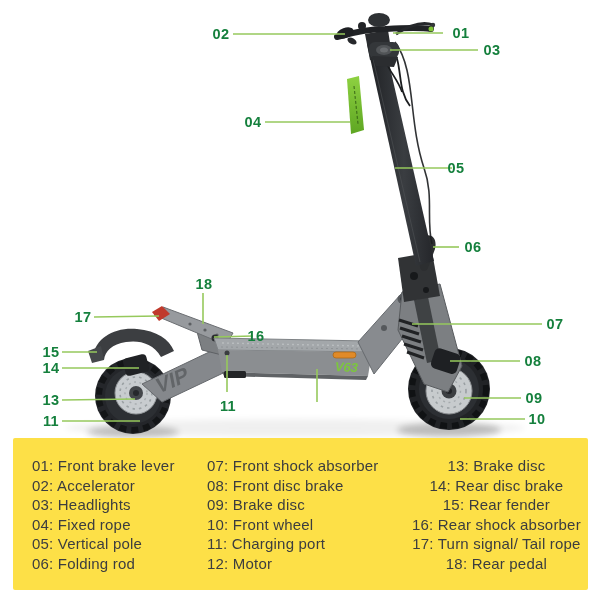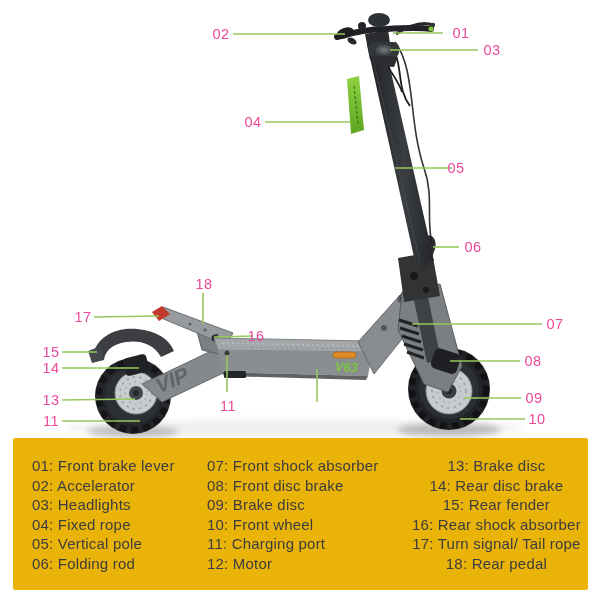--- a/index.html
+++ b/index.html
@@ -3,26 +3,26 @@
 <meta charset="utf-8">
 <style>
   html,body{margin:0;padding:0;background:#ffffff;}
   .stage{
     position:relative;width:600px;height:600px;background:#ffffff;overflow:hidden;
     font-family:"Liberation Sans", sans-serif;
   }
   .stage svg{position:absolute;left:0;top:0;}
   .co{
     position:absolute;transform:translate(-50%,-50%);
-    font-size:14.5px;font-weight:normal;color:#ec4899;letter-spacing:.4px;
+    font-size:14.5px;font-weight:bold;color:#15803d;letter-spacing:.4px;
     white-space:nowrap;
   }
   .legend{
     position:absolute;left:13px;top:438px;width:575px;height:152px;
-    background:#eab308;border-radius:2px;
+    background:#fde047;border-radius:2px;
   }
   .lcol{position:absolute;top:18px;}
   .lcol .row{
     font-size:15px;line-height:19.5px;color:#3c3d3f;white-space:nowrap;
     letter-spacing:.2px;
   }
   .lcol0{left:19px;} .lcol1{left:194px;} .lcol2{left:399px;text-align:center;}
 </style>
 </head>
 <body>

